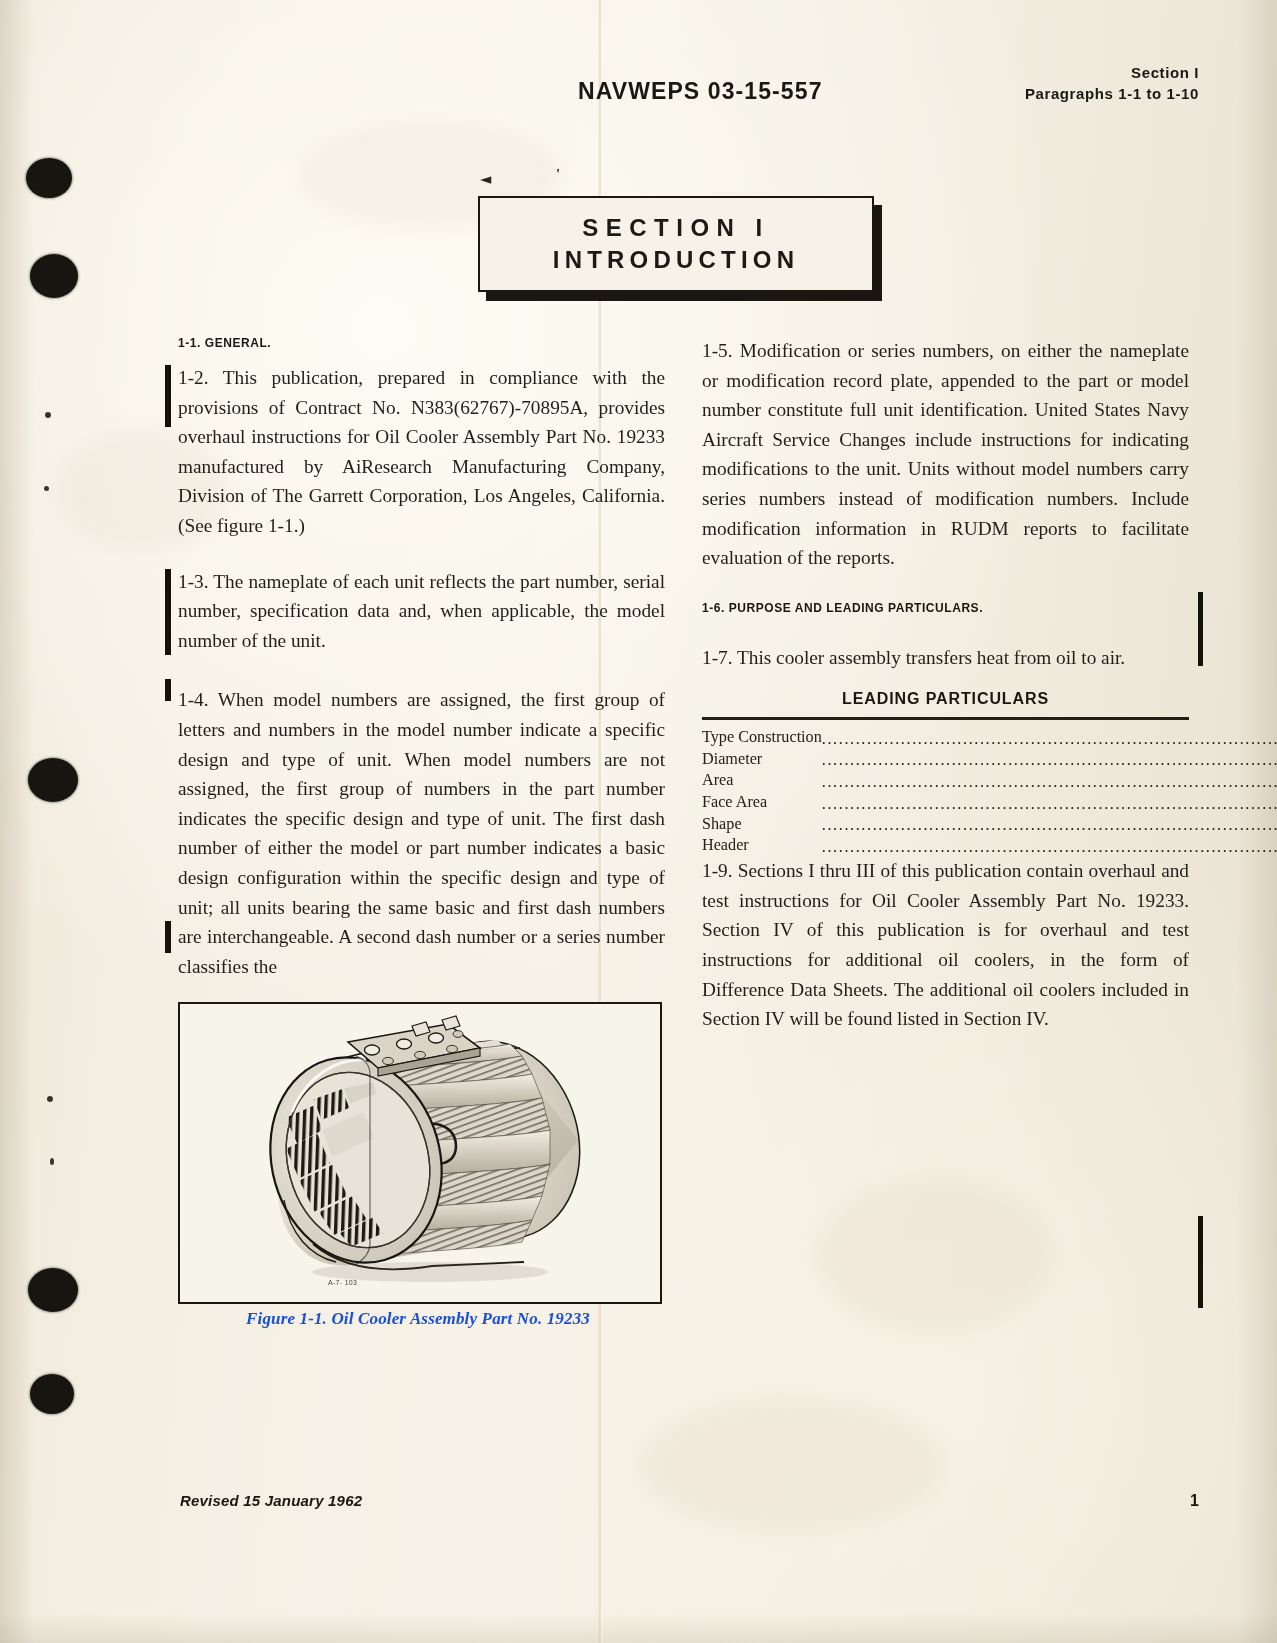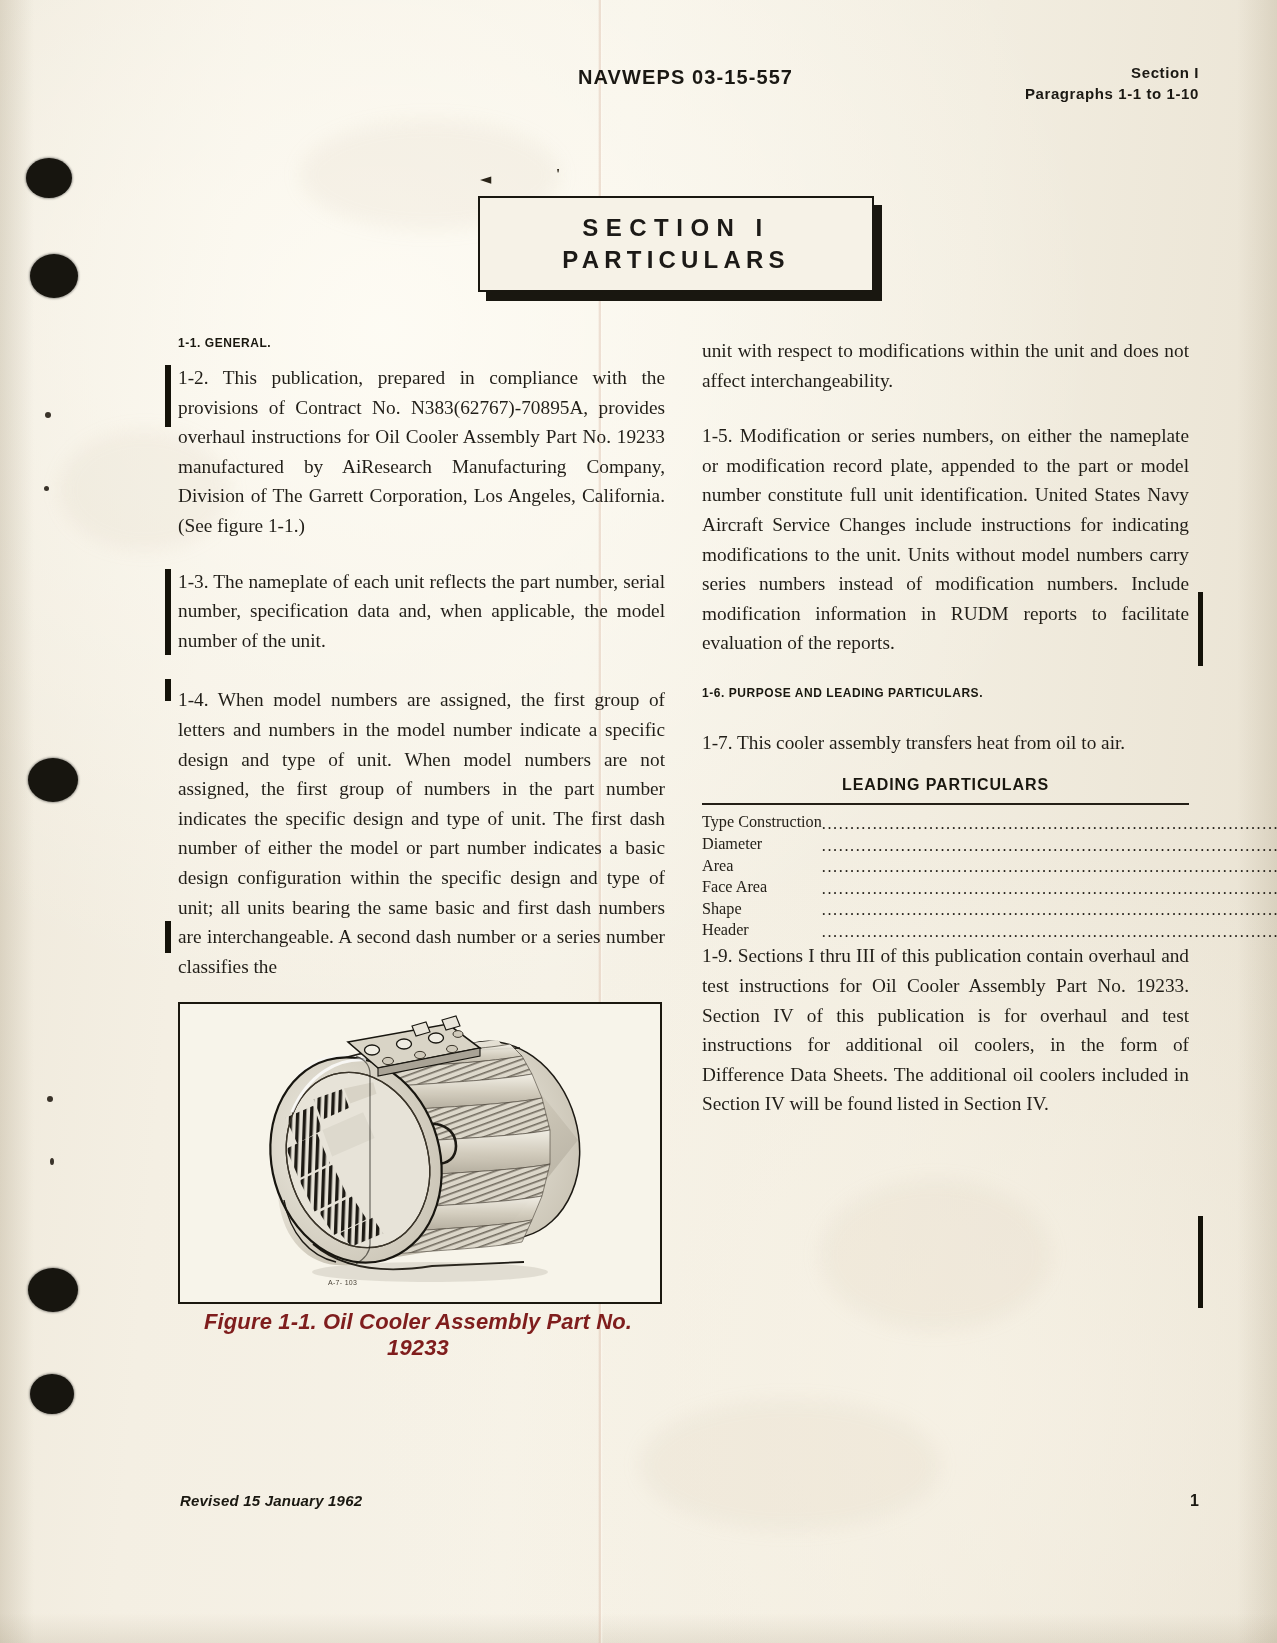--- a/index.html
+++ b/index.html
@@ -40,23 +40,23 @@
   .punch {
     position:absolute; border-radius:50%;
     background:#17150f;
     box-shadow:0 0 2px 1px rgba(0,0,0,0.35);
   }
   .speck { position:absolute; background:#3a332a; border-radius:50%; }
 
   
   .runhead { position:absolute; top:62px; left:0; right:0; height:56px; }
   .runhead .doc-no {
-    position:absolute; left:578px; top:4px;
-    font-family:"Liberation Sans", sans-serif;
-    font-weight:bold; font-size:20px; letter-spacing:1.1px;
+    position:absolute; left:578px; top:16px;
+    font-family:"Liberation Sans", sans-serif;
+    font-weight:bold; font-size:23px; letter-spacing:1.1px;
     color:#1a1813;
   }
   .runhead .sec {
     position:absolute; right:78px; top:0; text-align:right;
     font-family:"Liberation Sans", sans-serif;
     font-weight:bold; font-size:15px; letter-spacing:0.6px; line-height:21px;
     color:#1a1813;
   }
 
   
@@ -161,24 +161,24 @@
     overflow:hidden;
   }
   .fig-tag {
     position:absolute; left:148px; bottom:16px;
     font-size:7px; letter-spacing:0.3px; color:#4a4338;
     font-family:"Liberation Sans", sans-serif;
   }
   .fig-caption {
     position:absolute; left:178px; top:1309px; width:480px;
     text-align:center;
-    font-family:Liberation Sans, sans-serif;
+    font-family:Liberation Serif, serif;
     font-style:italic; font-weight:bold;
-    font-size:22px; letter-spacing:0.15px;
-    color:#7f1d1d;
+    font-size:17px; letter-spacing:0.15px;
+    color:#1d4ed8;
   }
 
   
   .footer-left {
     position:absolute; left:180px; top:1492px;
     font-family:"Liberation Sans", sans-serif;
     font-weight:bold; font-style:italic; font-size:15px;
     color:#1a1811; letter-spacing:0.2px;
   }
   .footer-right {
@@ -220,21 +220,21 @@
     <div>Paragraphs 1-1 to 1-10</div>
   </div>
 </div>
 
 <div class="title-wrap">
   <div class="stray-arrow">◂</div>
   <div class="stray-tick">'</div>
   <div class="title-shadow"></div>
   <div class="title-box">
     <div class="l1">SECTION I</div>
-    <div class="l2">PARTICULARS</div>
+    <div class="l2">INTRODUCTION</div>
   </div>
 </div>
 
 <div class="col col-left">
 
   <div class="heading">1-1. GENERAL.</div>
 
   <p class="body">
     <span class="chbar" style="top:2px; height:62px;"></span>
     <span>1-2. This publication, prepared in compliance with the provisions of Contract No. N383(62767)-70895A, provides overhaul instructions for Oil Cooler Assembly Part No. 19233 manufactured by AiResearch Manufacturing Company, Division of The Garrett Corporation, Los Angeles, California. (See figure 1-1.)</span>
@@ -247,21 +247,20 @@
 
   <p class="body nosp">
     <span class="chbar" style="top:-6px; height:22px;"></span>
     <span class="chbar" style="top:236px; height:32px;"></span>
     <span>1-4. When model numbers are assigned, the first group of letters and numbers in the model number indicate a specific design and type of unit. When model numbers are not assigned, the first group of numbers in the part number indicates the specific design and type of unit. The first dash number of either the model or part number indicates a basic design configuration within the specific design and type of unit; all units bearing the same basic and first dash numbers are interchangeable. A second dash number or a series number classifies the</span>
   </p>
 </div>
 
 <div class="col col-right">
 
-  <p class="body cont">unit with respect to modifications within the unit and does not affect interchangeability.</p>
 
   <p class="body" style="margin-bottom:28px;">1-5. Modification or series numbers, on either the nameplate or modification record plate, appended to the part or model number constitute full unit identification. United States Navy Aircraft Service Changes include instructions for indicating modifications to the unit. Units without model numbers carry series numbers instead of modification numbers. Include modification information in RUDM reports to facilitate evaluation of the reports.</p>
 
   <div class="heading tight">1-6. PURPOSE AND LEADING PARTICULARS.</div>
 
   <p class="body" style="margin-bottom:0;margin-top:28px;">1-7. This cooler assembly transfers heat from oil to air.</p>
 
   <div class="lp-title">LEADING PARTICULARS</div>
   <div class="lp-rule"></div>
   <table class="lp">

